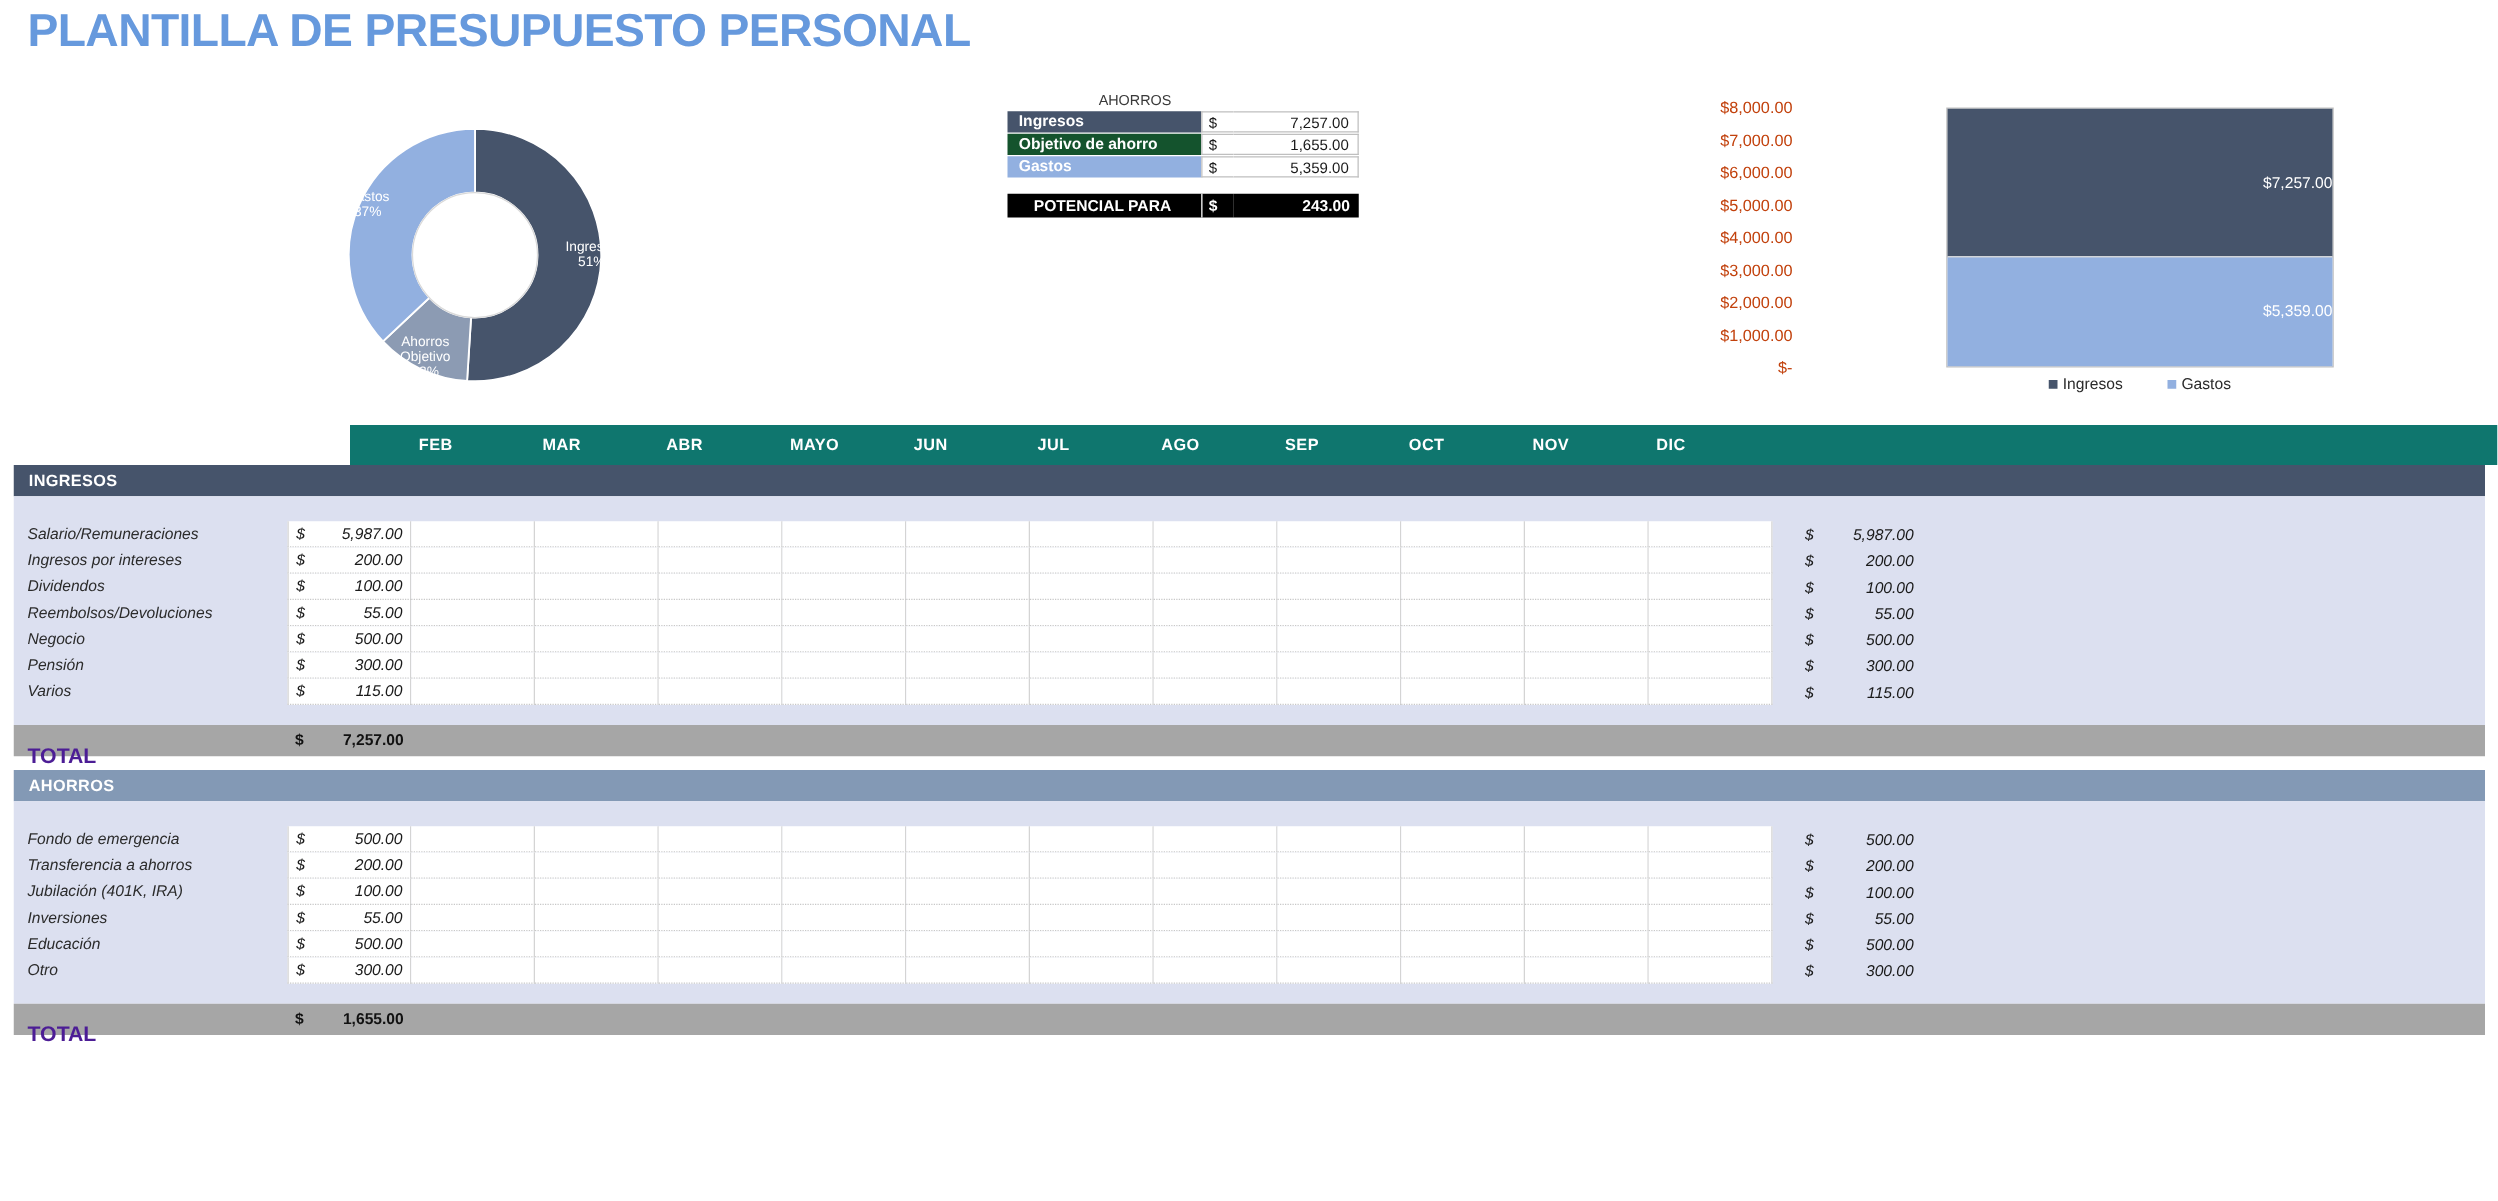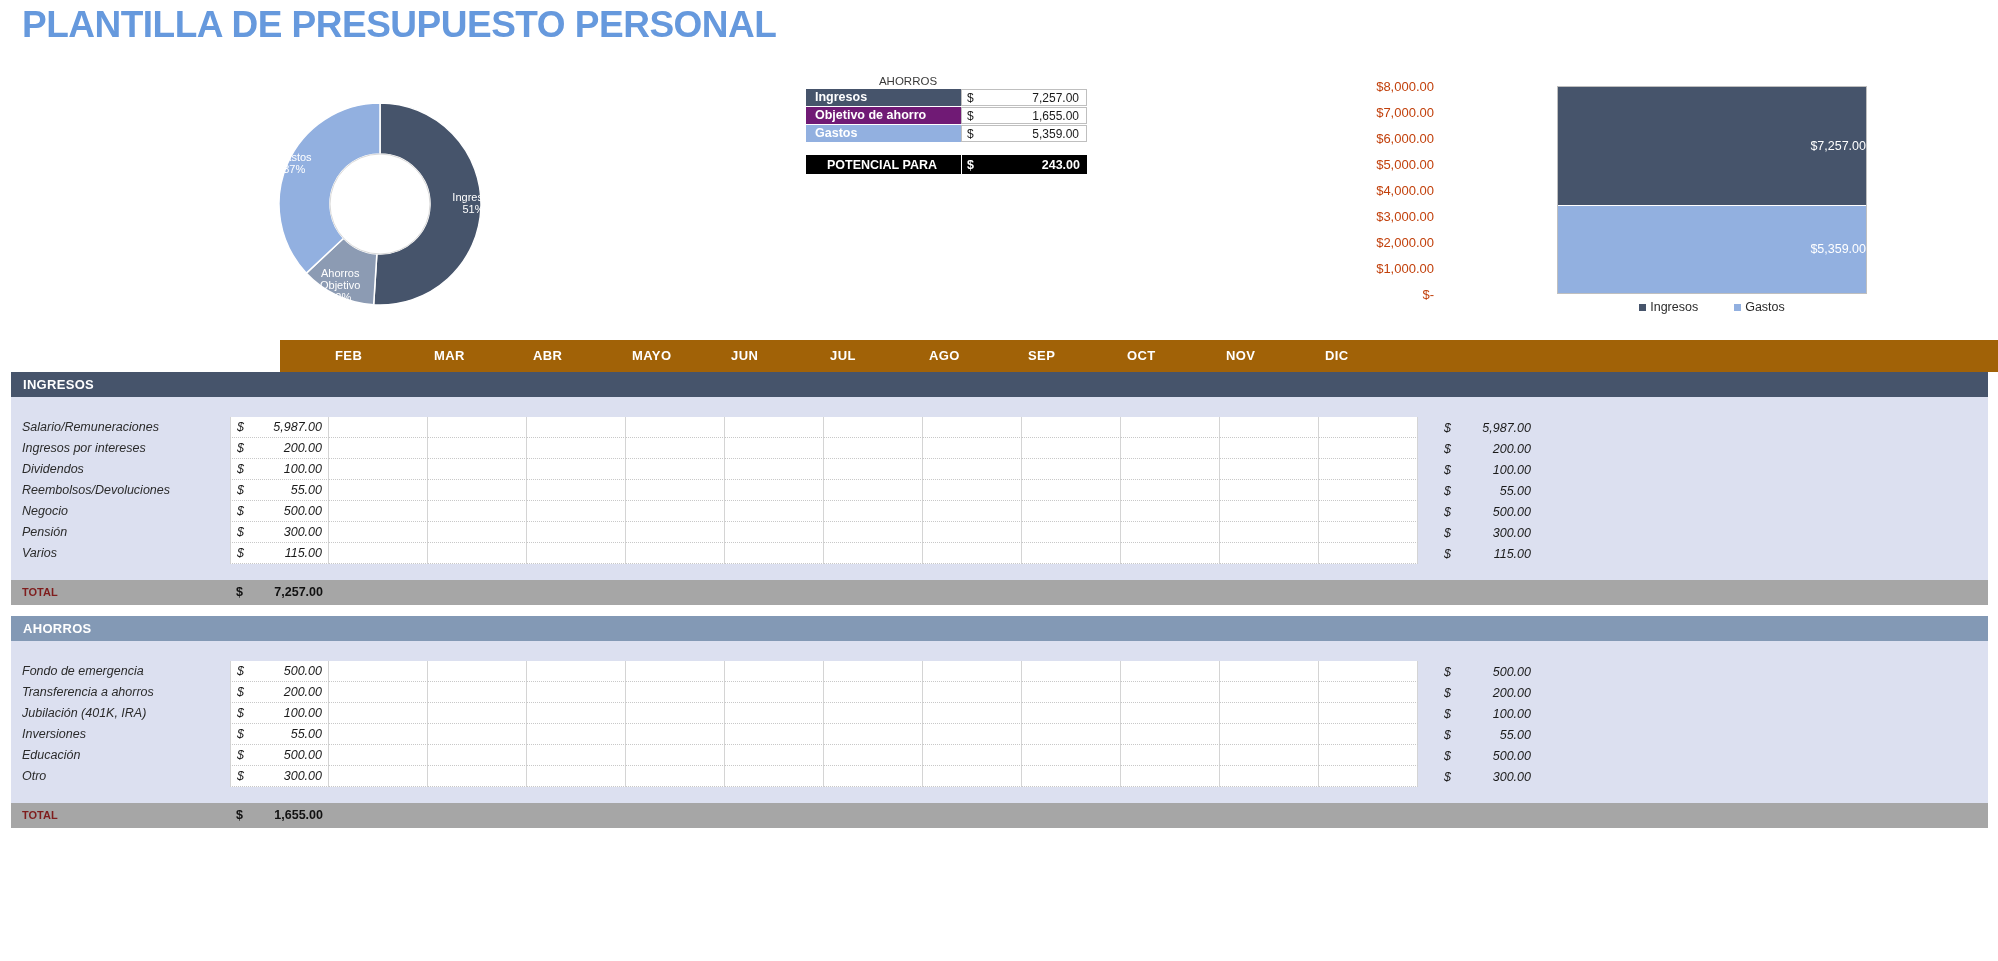--- a/index.html
+++ b/index.html
@@ -32,21 +32,21 @@
   .resumen-caption {
     font-size:11.5px; color:#3A3A3A; text-align:center;
     width:160px; margin-left:22px; margin-bottom:2px;
   }
   .res-row { display:flex; height:17px; align-items:stretch; margin-bottom:1px; }
   .res-name {
     width:155px; color:#ffffff; font-size:12.5px; font-weight:bold;
     padding-left:9px; display:flex; align-items:center; line-height:1;
   }
   .res-name.r0 { background:#46546B; }
-  .res-name.r1 { background:#701a75; }
+  .res-name.r1 { background:#14532d; }
   .res-name.r2 { background:#92B0E0; }
   .res-cur {
     width:26px; background:#ffffff; border:1px solid #BFBFBF; border-right:none;
     font-size:12px; color:#1A1A1A; display:flex; align-items:center;
     padding-left:5px;
   }
   .res-val {
     width:100px; background:#ffffff; border:1px solid #BFBFBF; border-left:none;
     font-size:12px; color:#1A1A1A; display:flex; align-items:center;
     justify-content:flex-end; padding-right:7px;
@@ -90,21 +90,21 @@
   }
   .legend-item { display:flex; align-items:center; gap:4px; }
   .legend-sw { width:7px; height:7px; display:inline-block; }
   .legend-sw.a { background:#46546B; }
   .legend-sw.b { background:#92B0E0; }
 
   
   .sheet { position:absolute; left:0px; top:340px; width:1998px; }
 
   .month-header {
-    position:relative; height:32px; background:#a16207;
+    position:relative; height:32px; background:#0f766e;
     margin-left:280px; width:1718px;
   }
   .month-header .mh {
     position:absolute; top:0; height:32px; line-height:32px;
     color:#ffffff; font-size:13px; font-weight:bold; letter-spacing:0.4px;
   }
 
   .sect-header {
     height:25px; margin:0 10px 0 11px; color:#ffffff;
     font-size:13px; font-weight:bold; letter-spacing:0.3px;
@@ -142,22 +142,22 @@
     display:flex; align-items:center; font-size:12.5px; color:#1A1A1A;
   }
   .tot-cell .cur { position:absolute; left:6px; }
   .tot-cell .amt { position:absolute; right:6px; }
 
   .total-row {
     height:25px; background:#A6A6A6; margin:0 10px 0 11px;
     position:relative;
   }
   .total-row .tl {
-    position:absolute; left:11px; top:0; height:25px; line-height:25px;
-    font-size:11px; font-weight:bold; color:#7f1d1d;
+    position:absolute; left:11px; top:12px; height:25px; line-height:25px;
+    font-size:17px; font-weight:bold; color:#4c1d95;
   }
   .total-row .tc {
     position:absolute; left:225px; top:0; height:25px; line-height:25px;
     font-size:12.5px; font-weight:bold; color:#111111;
   }
   .total-row .tv {
     position:absolute; left:219px; top:0; width:99px; height:25px;
     line-height:25px; font-size:12.5px; font-weight:bold; color:#111111;
     text-align:right; padding-right:6px;
   }

